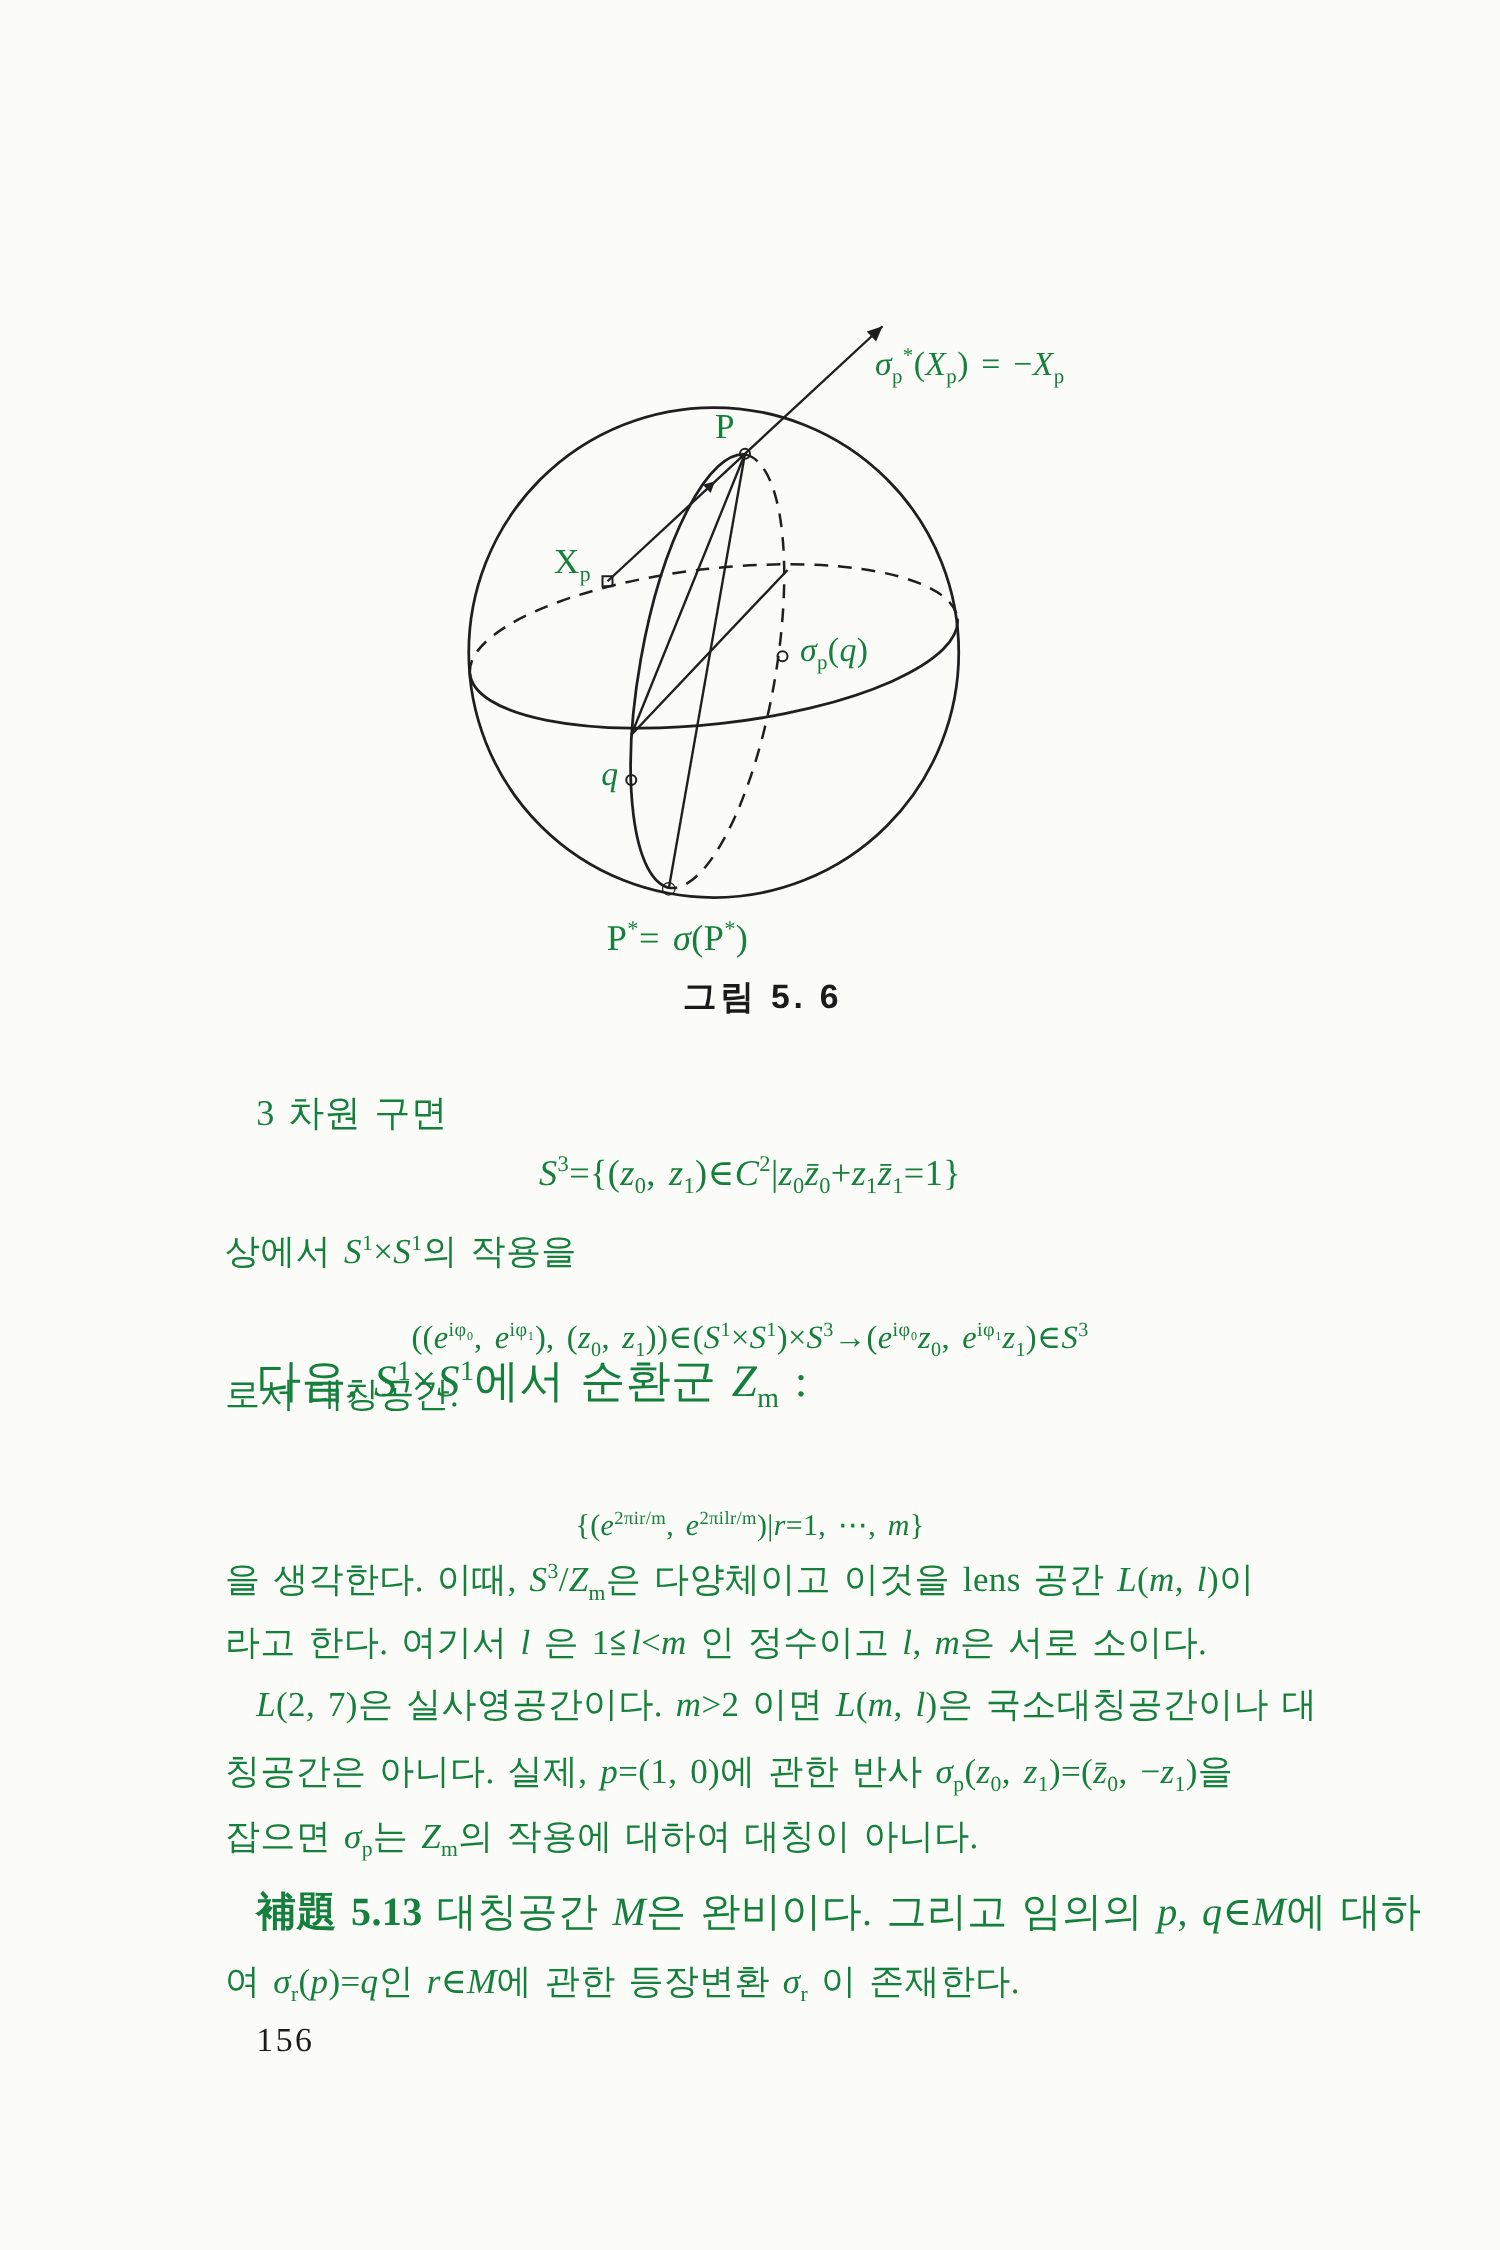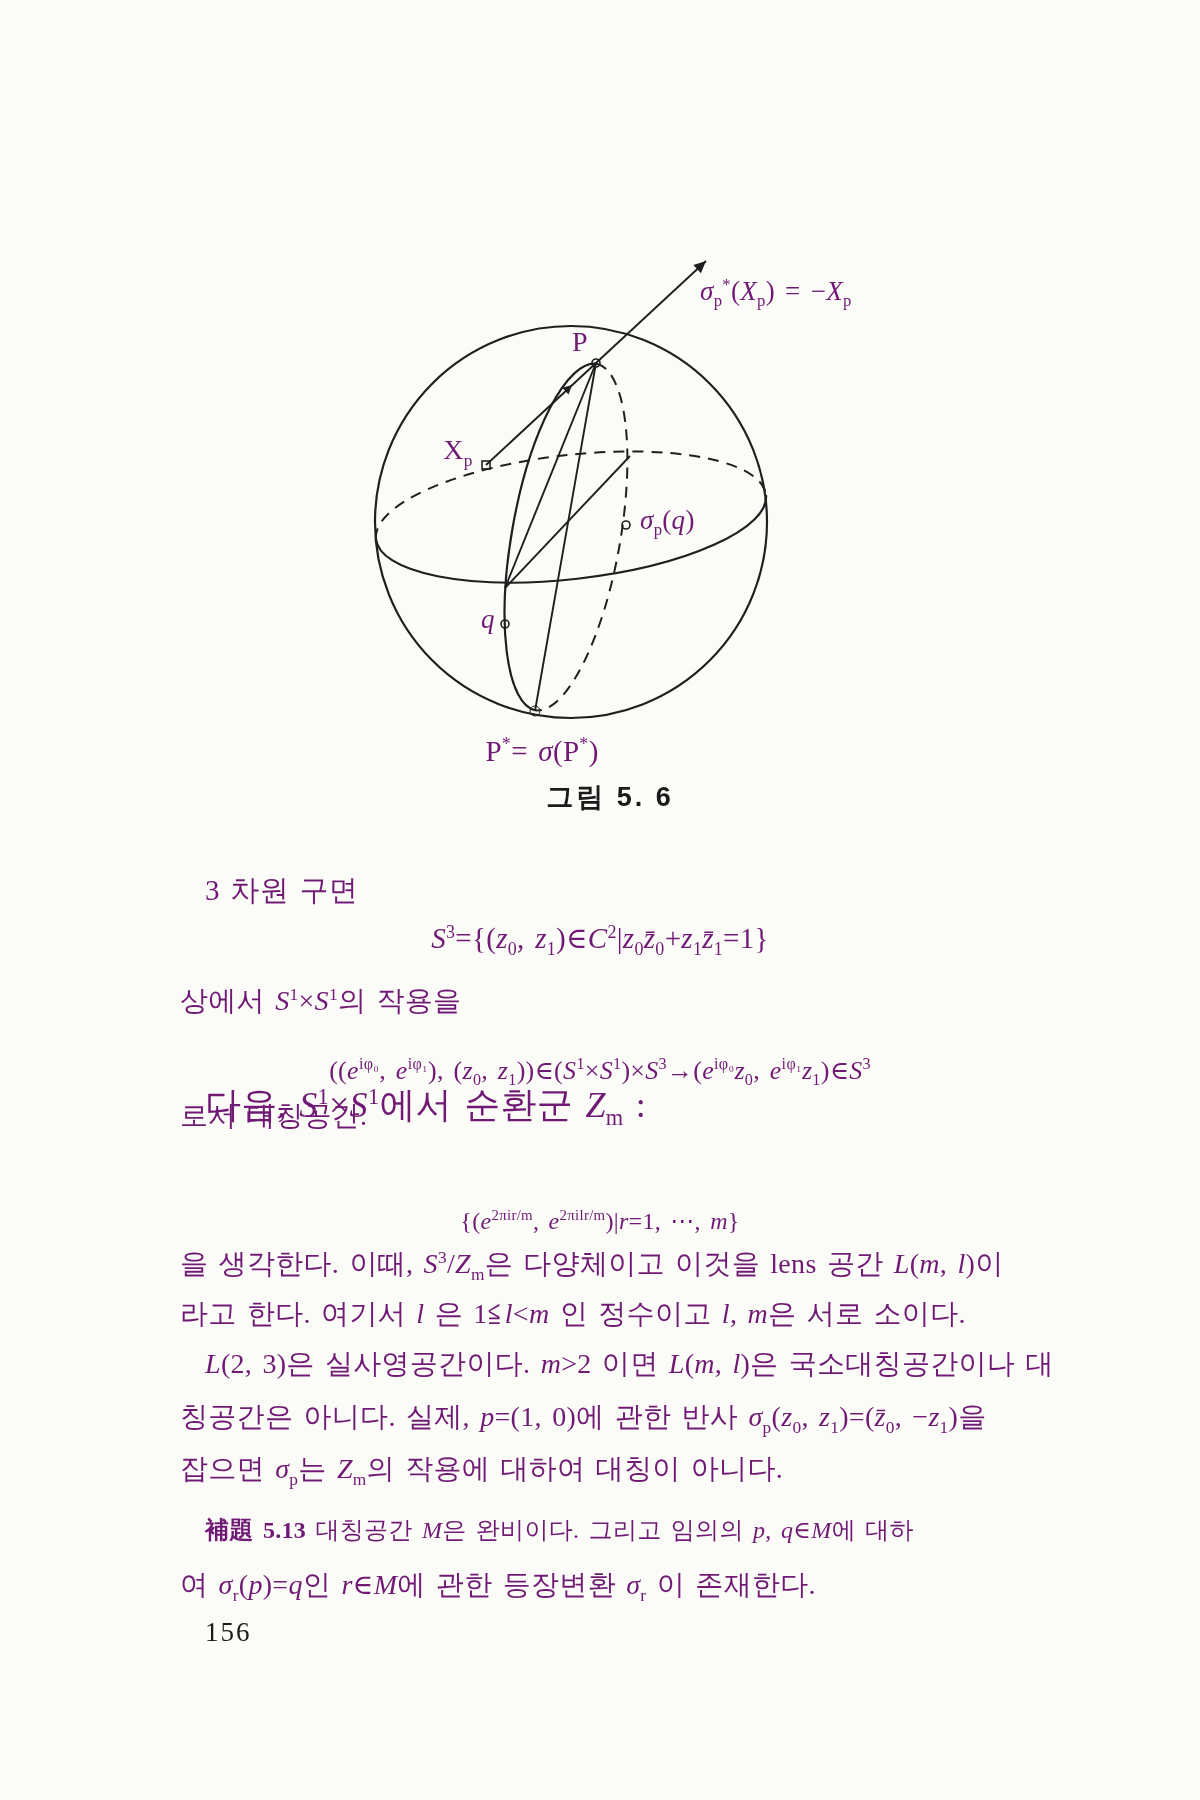--- a/index.html
+++ b/index.html
@@ -5,21 +5,21 @@
   html,body{margin:0;padding:0;}
   body{
     width:1200px;height:1800px;position:relative;overflow:hidden;
     background:#fbfbf7;color:#1b1b1b;
     font-family:"Liberation Serif","DejaVu Serif",serif;
   }
   #page{position:absolute;inset:0;}
   
   .tline{
     position:absolute;white-space:nowrap;transform:translateY(-55%);
-    font-size:28px;letter-spacing:.3px;word-spacing:3px;color:#701a75;
+    font-size:28px;letter-spacing:.3px;word-spacing:3px;color:#15803d;
   }
   .tline.center{transform:translate(-50%,-55%);}
   .tline .t{font-style:normal;}
   .tline .i{font-style:italic;}
   .tline .b{font-weight:bold;}
   .tline .sup{font-size:62%;vertical-align:super;line-height:0;}
   .tline .sub{font-size:62%;vertical-align:sub;line-height:0;}
   
   #sphere-figure{position:absolute;left:250px;top:180px;width:760px;height:600px;}
   #sphere-figure path, #sphere-figure line, #sphere-figure circle, #sphere-figure rect{
@@ -84,21 +84,21 @@
   <div id="text-layer">
       <div class="tline" style="left: 205px; top: 893px; font-size: 29px;"><span class="t">3 차원 구면</span></div>
       <div class="tline center" style="left: 600px; top: 940px; font-size: 29px;"><span class="i">S</span><span class="sup">3</span><span class="t">={(</span><span class="i">z</span><span class="sub">0</span><span class="t">, </span><span class="i">z</span><span class="sub">1</span><span class="t">)∈</span><span class="i">C</span><span class="sup">2</span><span class="t">|</span><span class="i">z</span><span class="sub">0</span><span class="i">z̄</span><span class="sub">0</span><span class="t">+</span><span class="i">z</span><span class="sub">1</span><span class="i">z̄</span><span class="sub">1</span><span class="t">=1}</span></div>
       <div class="tline" style="left: 180px; top: 1003px; font-size: 28px;"><span class="t">상에서 </span><span class="i">S</span><span class="sup">1</span><span class="t">×</span><span class="i">S</span><span class="sup">1</span><span class="t">의 작용을</span></div>
       <div class="tline center" style="left: 600px; top: 1072px; font-size: 26px;"><span class="t">((</span><span class="i">e</span><span class="sup">iφ₀</span><span class="t">, </span><span class="i">e</span><span class="sup">iφ₁</span><span class="t">), (</span><span class="i">z</span><span class="sub">0</span><span class="t">, </span><span class="i">z</span><span class="sub">1</span><span class="t">))∈(</span><span class="i">S</span><span class="sup">1</span><span class="t">×</span><span class="i">S</span><span class="sup">1</span><span class="t">)×</span><span class="i">S</span><span class="sup">3</span><span class="t">→(</span><span class="i">e</span><span class="sup">iφ₀</span><span class="i">z</span><span class="sub">0</span><span class="t">, </span><span class="i">e</span><span class="sup">iφ₁</span><span class="i">z</span><span class="sub">1</span><span class="t">)∈</span><span class="i">S</span><span class="sup">3</span></div>
       <div class="tline" style="left: 180px; top: 1118px; font-size: 28px;"><span class="t">로서 대칭공간.</span></div>
       <div class="tline" style="left: 205px; top: 1108px; font-size: 36px;"><span class="t">다음, </span><span class="i">S</span><span class="sup">1</span><span class="t">×</span><span class="i">S</span><span class="sup">1</span><span class="t">에서 순환군 </span><span class="i">Z</span><span class="sub">m</span><span class="t"> :</span></div>
       <div class="tline center" style="left: 600px; top: 1222px; font-size: 24px;"><span class="t">{(</span><span class="i">e</span><span class="sup">2πir/m</span><span class="t">, </span><span class="i">e</span><span class="sup">2πilr/m</span><span class="t">)|</span><span class="i">r</span><span class="t">=1, ⋯, </span><span class="i">m</span><span class="t">}</span></div>
       <div class="tline" style="left: 180px; top: 1266px; font-size: 28px;"><span class="t">을 생각한다. 이때, </span><span class="i">S</span><span class="sup">3</span><span class="t">/</span><span class="i">Z</span><span class="sub">m</span><span class="t">은 다양체이고 이것을 lens 공간 </span><span class="i">L</span><span class="t">(</span><span class="i">m</span><span class="t">, </span><span class="i">l</span><span class="t">)이</span></div>
       <div class="tline" style="left: 180px; top: 1316px; font-size: 28px;"><span class="t">라고 한다. 여기서 </span><span class="i">l</span><span class="t"> 은 1≦</span><span class="i">l</span><span class="t">&lt;</span><span class="i">m</span><span class="t"> 인 정수이고 </span><span class="i">l</span><span class="t">, </span><span class="i">m</span><span class="t">은 서로 소이다.</span></div>
-      <div class="tline" style="left: 205px; top: 1366px; font-size: 28px;"><span class="i">L</span><span class="t">(2, 3)은 실사영공간이다. </span><span class="i">m</span><span class="t">&gt;2 이면 </span><span class="i">L</span><span class="t">(</span><span class="i">m</span><span class="t">, </span><span class="i">l</span><span class="t">)은 국소대칭공간이나 대</span></div>
+      <div class="tline" style="left: 205px; top: 1366px; font-size: 28px;"><span class="i">L</span><span class="t">(2, 7)은 실사영공간이다. </span><span class="i">m</span><span class="t">&gt;2 이면 </span><span class="i">L</span><span class="t">(</span><span class="i">m</span><span class="t">, </span><span class="i">l</span><span class="t">)은 국소대칭공간이나 대</span></div>
       <div class="tline" style="left: 180px; top: 1419px; font-size: 28px;"><span class="t">칭공간은 아니다. 실제, </span><span class="i">p</span><span class="t">=(1, 0)에 관한 반사 </span><span class="i">σ</span><span class="sub">p</span><span class="t">(</span><span class="i">z</span><span class="sub">0</span><span class="t">, </span><span class="i">z</span><span class="sub">1</span><span class="t">)=(</span><span class="i">z̄</span><span class="sub">0</span><span class="t">, −</span><span class="i">z</span><span class="sub">1</span><span class="t">)을</span></div>
       <div class="tline" style="left: 180px; top: 1471px; font-size: 28px;"><span class="t">잡으면 </span><span class="i">σ</span><span class="sub">p</span><span class="t">는 </span><span class="i">Z</span><span class="sub">m</span><span class="t">의 작용에 대하여 대칭이 아니다.</span></div>
-      <div class="tline" style="left: 205px; top: 1532px; font-size: 24px;"><span class="b">補題 5.13</span><span class="t">  대칭공간 </span><span class="i">M</span><span class="t">은 완비이다. 그리고 임의의 </span><span class="i">p</span><span class="t">, </span><span class="i">q</span><span class="t">∈</span><span class="i">M</span><span class="t">에 대하</span></div>
+      <div class="tline" style="left: 205px; top: 1532px; font-size: 32px;"><span class="b">補題 5.13</span><span class="t">  대칭공간 </span><span class="i">M</span><span class="t">은 완비이다. 그리고 임의의 </span><span class="i">p</span><span class="t">, </span><span class="i">q</span><span class="t">∈</span><span class="i">M</span><span class="t">에 대하</span></div>
       <div class="tline" style="left: 180px; top: 1587px; font-size: 28px;"><span class="t">여 </span><span class="i">σ</span><span class="sub">r</span><span class="t">(</span><span class="i">p</span><span class="t">)=</span><span class="i">q</span><span class="t">인 </span><span class="i">r</span><span class="t">∈</span><span class="i">M</span><span class="t">에 관한 등장변환 </span><span class="i">σ</span><span class="sub">r</span><span class="t"> 이 존재한다.</span></div>
     </div>
 
   <div class="pagenum">156</div>
 </div>
 
 </body></html>

